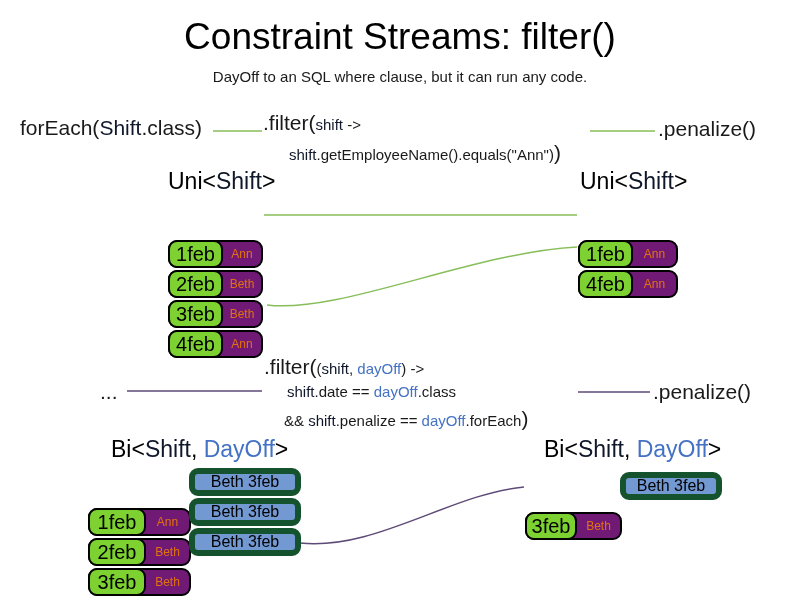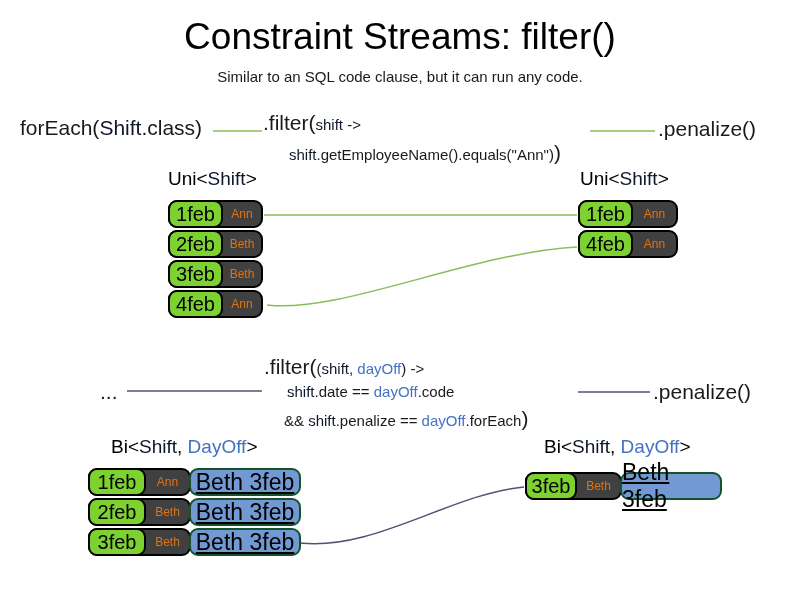--- a/index.html
+++ b/index.html
@@ -12,53 +12,53 @@
            font-size:37px; color:#000; }
   .subtitle { position:absolute; left:0; top:68px; width:800px; text-align:center;
               font-size:15px; color:#1a1a1a; }
 
   .code { position:absolute; font-size:21px; white-space:nowrap; color:#1a1a1a; z-index:2; }
   .sm { font-size:15px; }
   .lg { font-size:21px; }
   .green-t { color:#0f172a; }
   .blue-t  { color:#4472c4; }
 
-  .type-label { position:absolute; font-size:19px; white-space:nowrap; color:#000; z-index:2; }
+  .type-label { position:absolute; font-size:23px; white-space:nowrap; color:#000; z-index:2; }
 
   .row { position:absolute; display:flex; height:28px; z-index:2; }
-  .pair { display:flex; background:#404040; border:2px solid #000; border-radius:9px;
-          box-sizing:border-box; height:28px; }
+  .pair { display:flex; background:#701a75; border:2px solid #000; border-radius:9px;
+          box-sizing:border-box; height:28px;margin-top:40px; }
   .date { background:#7dd232; border:2px solid #000; border-radius:9px;
           margin:-2px 0 -2px -2px; height:28px; box-sizing:border-box;
           display:flex; align-items:center; justify-content:center;
           font-size:20px; color:#000; }
   .emp { flex:1; display:flex; align-items:center; justify-content:center;
          color:#e1720f; font-size:12px; }
-  .dayoff { background:#7399d2; border:2px solid #14532d; border-radius:9px;
+  .dayoff { background:#7399d2; border:6px solid #14532d; border-radius:9px;
             margin-left:-2px; height:28px; box-sizing:border-box;
             display:flex; align-items:center; justify-content:center;
-            font-size:23px; color:#000;text-decoration:underline; }
+            font-size:16px; color:#000; }
 </style>
 </head>
 <body>
 
 <div class="slide">
 
   <svg class="connectors" width="800" height="600">
     <path d="M213 131 H262" stroke="#87be5a" stroke-width="1.5" fill="none"></path>
     <path d="M590 131 H655" stroke="#87be5a" stroke-width="1.5" fill="none"></path>
     <path d="M264 215 H577" stroke="#87be5a" stroke-width="1.5" fill="none"></path>
     <path d="M267 305 C340 314 470 253 577 247" stroke="#87be5a" stroke-width="1.5" fill="none"></path>
     <path d="M127 391 H262" stroke="#5d4a77" stroke-width="1.5" fill="none"></path>
     <path d="M578 392 H650" stroke="#5d4a77" stroke-width="1.5" fill="none"></path>
     <path d="M300 543 C375 551 450 494 524 487" stroke="#5d4a77" stroke-width="1.5" fill="none"></path>
   </svg>
 
   <div class="title">Constraint Streams: filter()</div>
-  <div class="subtitle">Similar to an SQL code clause, but it can run any code.</div>
+  <div class="subtitle">DayOff to an SQL where clause, but it can run any code.</div>
 
   <div class="code" style="left:20px; top:116px;"><span>forEach(</span><span class="green-t">Shift</span><span>.class)</span></div>
 
   <div class="code" style="left:263px; top:111px;"><span>.filter(</span><span class="sm green-t">shift</span><span class="sm"> -&gt;</span></div>
 
   <div class="code sm" style="left:289px; top:141px;"><span class="green-t">shift</span><span>.getEmployeeName().equals("Ann")</span><span class="lg">)</span></div>
 
   <div class="code" style="left:658px; top:117px;">.penalize()</div>
 
   <div class="type-label" style="left:168px; top:168px;"><span>Uni&lt;</span><span class="green-t">Shift</span><span>&gt;</span></div>
@@ -100,21 +100,21 @@
     <div class="pair" style="width:100px;">
       <div class="date" style="width:55px;">4feb</div>
       <div class="emp">Ann</div>
     </div>
   </div>
 
   <div class="code" style="left:100px; top:380px;">...</div>
 
   <div class="code" style="left:264px; top:355px;"><span>.filter(</span><span class="sm">(</span><span class="sm green-t">shift</span><span class="sm">, </span><span class="sm blue-t">dayOff</span><span class="sm">)</span><span class="sm"> -&gt;</span></div>
 
-  <div class="code sm" style="left:287px; top:383px;"><span class="green-t">shift</span><span>.date == </span><span class="blue-t">dayOff</span><span>.code</span></div>
+  <div class="code sm" style="left:287px; top:383px;"><span class="green-t">shift</span><span>.date == </span><span class="blue-t">dayOff</span><span>.class</span></div>
 
   <div class="code sm" style="left:284px; top:407px;"><span>&amp;&amp; </span><span class="green-t">shift</span><span>.penalize == </span><span class="blue-t">dayOff</span><span>.forEach</span><span class="lg">)</span></div>
 
   <div class="code" style="left:653px; top:380px;">.penalize()</div>
 
   <div class="type-label" style="left:111px; top:436px;"><span>Bi&lt;</span><span class="green-t">Shift</span><span>, </span><span class="blue-t">DayOff</span><span>&gt;</span></div>
 
   <div class="type-label" style="left:544px; top:436px;"><span>Bi&lt;</span><span class="green-t">Shift</span><span>, </span><span class="blue-t">DayOff</span><span>&gt;</span></div>
 
   <div class="row" style="left:88px; top:468px;">

